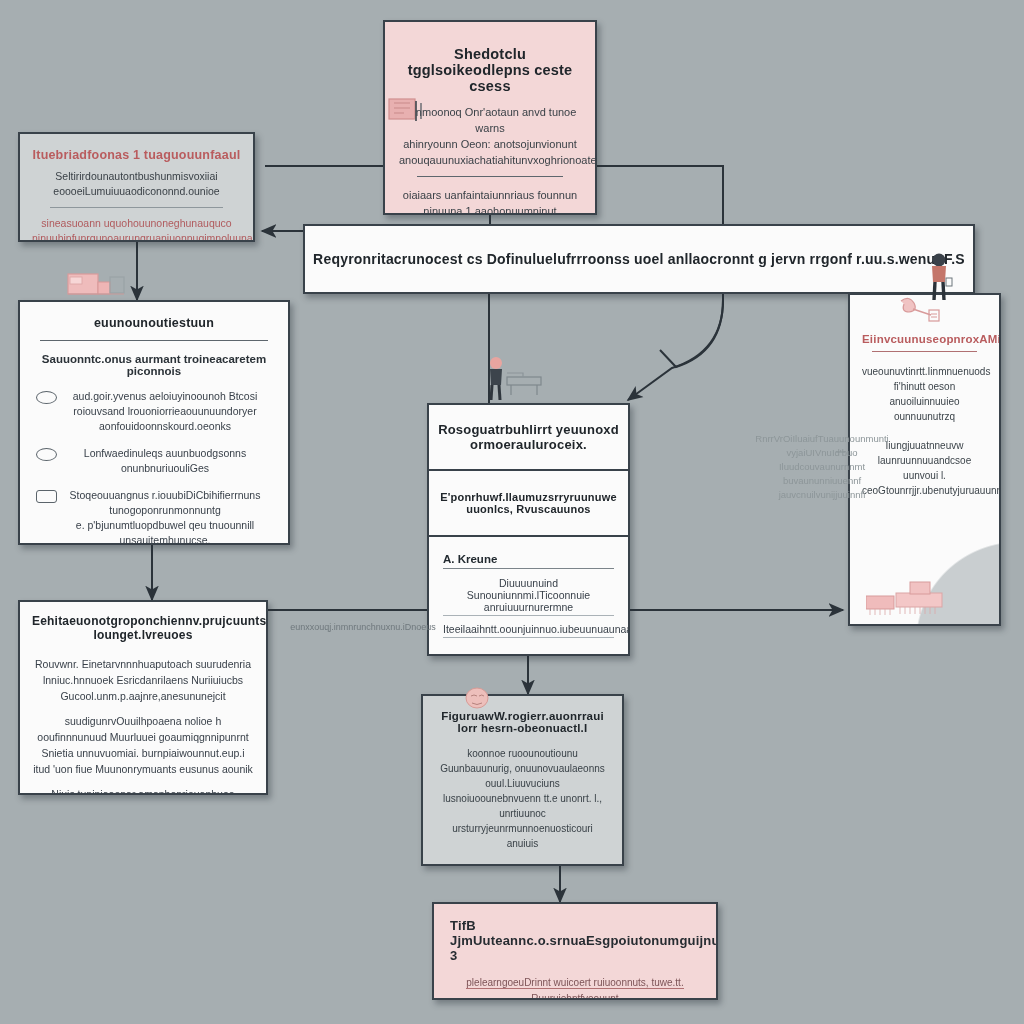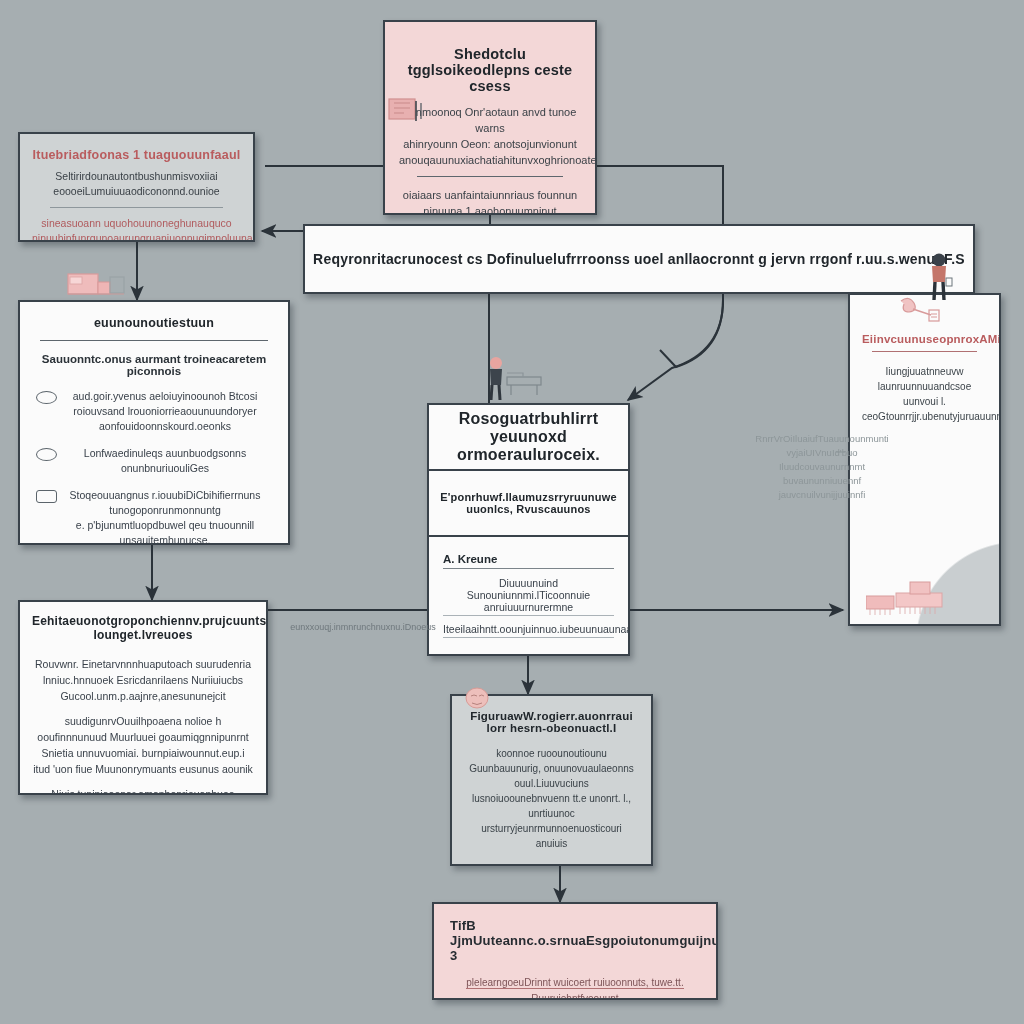--- a/index.html
+++ b/index.html
@@ -68,30 +68,30 @@
 
   #node-left-bottom{left:18px;top:600px;width:250px;height:195px;padding:12px 12px 0;}
   #node-left-bottom .n-title{font-size:12px;margin-bottom:14px;}
   #node-left-bottom .body{font-size:10.5px;line-height:16px;color:#39414a;text-align:center;}
   #node-left-bottom .body p{margin:0 0 9px;}
 
   #node-mid-stack{left:427px;top:403px;width:203px;height:253px;padding:0;background:#fbfbfb;}
   .stack-sec{border-bottom:2px solid #39424a;box-sizing:border-box;}
   .stack-sec:last-child{border-bottom:0;}
   #sec-a{height:66px;display:flex;align-items:center;justify-content:center;}
-  #sec-a .n-title{font-size:16px;}
+  #sec-a .n-title{font-size:13px;}
   #sec-b{height:66px;display:flex;align-items:center;justify-content:center;}
   #sec-b .n-title{font-size:11px;font-weight:600;}
   #sec-c{height:117px;padding:16px 14px 0;}
   #sec-c .lbl{font-size:11.5px;font-weight:bold;color:#222a30;
       border-bottom:1px solid #7b848a;padding-bottom:3px;margin-bottom:8px;}
   #sec-c .li{font-size:10.5px;color:#39414a;text-align:center;margin-bottom:7px;
       border-bottom:1px solid #aab2b7;padding-bottom:2px;}
 
-  #node-mid-bottom{left:450px;top:694px;width:203px;height:172px;padding:14px 12px 0;}
+  #node-mid-bottom{left:421px;top:694px;width:203px;height:172px;padding:14px 12px 0;}
   #node-mid-bottom .n-title{font-size:11.5px;margin-bottom:12px;}
   #node-mid-bottom .body{font-size:10px;line-height:15px;color:#3a4248;text-align:center;}
   #node-mid-bottom .body p{margin:0 0 10px;}
 
   #node-bottom-pink{left:432px;top:902px;width:286px;height:98px;padding:14px 14px 0;}
   #node-bottom-pink .n-title{font-size:13px;text-align:left;margin:0 0 12px 2px;color:#262c31;}
   #node-bottom-pink .body{font-size:10px;line-height:16px;color:#7d5457;text-align:center;}
   #node-bottom-pink .body .u{border-bottom:1px solid #b07072;}
 
   #node-right{left:848px;top:293px;width:153px;height:333px;padding:38px 12px 0;}
@@ -253,20 +253,21 @@
     </div>
   </div>
 
   <div class="node white" id="node-right">
     <div class="curve"></div>
     <div class="n-title red" style="text-align:center;">
       <span class="underline">EiinvcuunuseopnroxAMiuourun</span>
     </div>
     <hr class="hr red" style="margin:6px 10px 12px;">
     <div class="body" style="position:relative;">
+      <p>vueounuvtinrtt.Iinmnuenuods  fi'hinutt  oeson  anuoiluinnuuieo  ounnuunutrzq</p>
       <p>Iiungjuuatnneuvw  launruunnuuandcsoe  uunvoui l. ceoGtounrrjjr.ubenutyjuruauunners</p>
     </div>
   </div>
 
   <div class="float-note" id="note-right">RnrrVrOiIluaiufTuauunounmunti  vyjaiUIVnuId'buo  Iluudcouvaunurnnmt  buvaununniuuennf  jauvcnuilvunijjuuinnfi</div>
   <div id="arrow-label">eunxxouqj.inmnrunchnuxnu.iDnoeus</div>
 
   <svg class="doodle" id="doodle-left-machine" width="62" height="36" viewBox="0 0 62 36">
     <rect x="2" y="6" width="30" height="20" fill="#efbcbc" stroke="#d99b9b" stroke-width="1.2"></rect>
     <rect x="4" y="9" width="12" height="7" fill="#f7d6d6" stroke="#dba4a4" stroke-width=".8"></rect>

